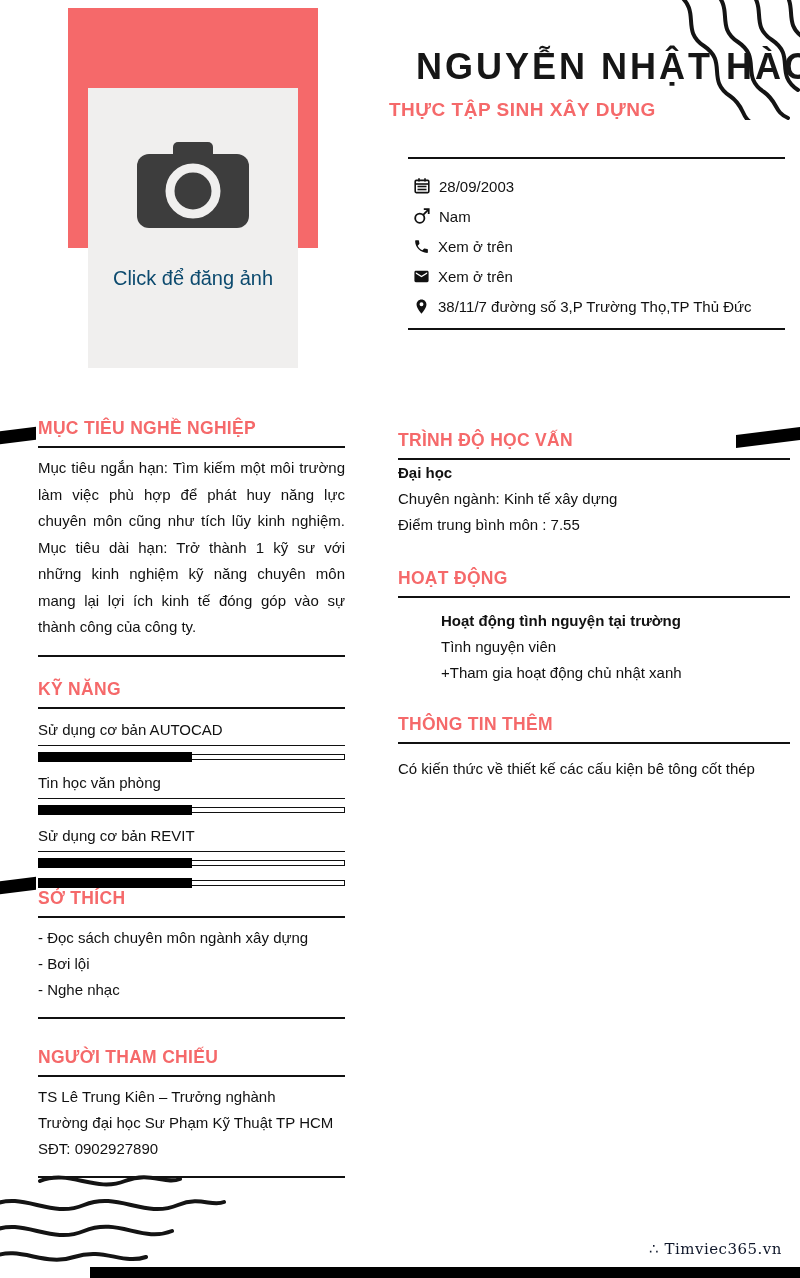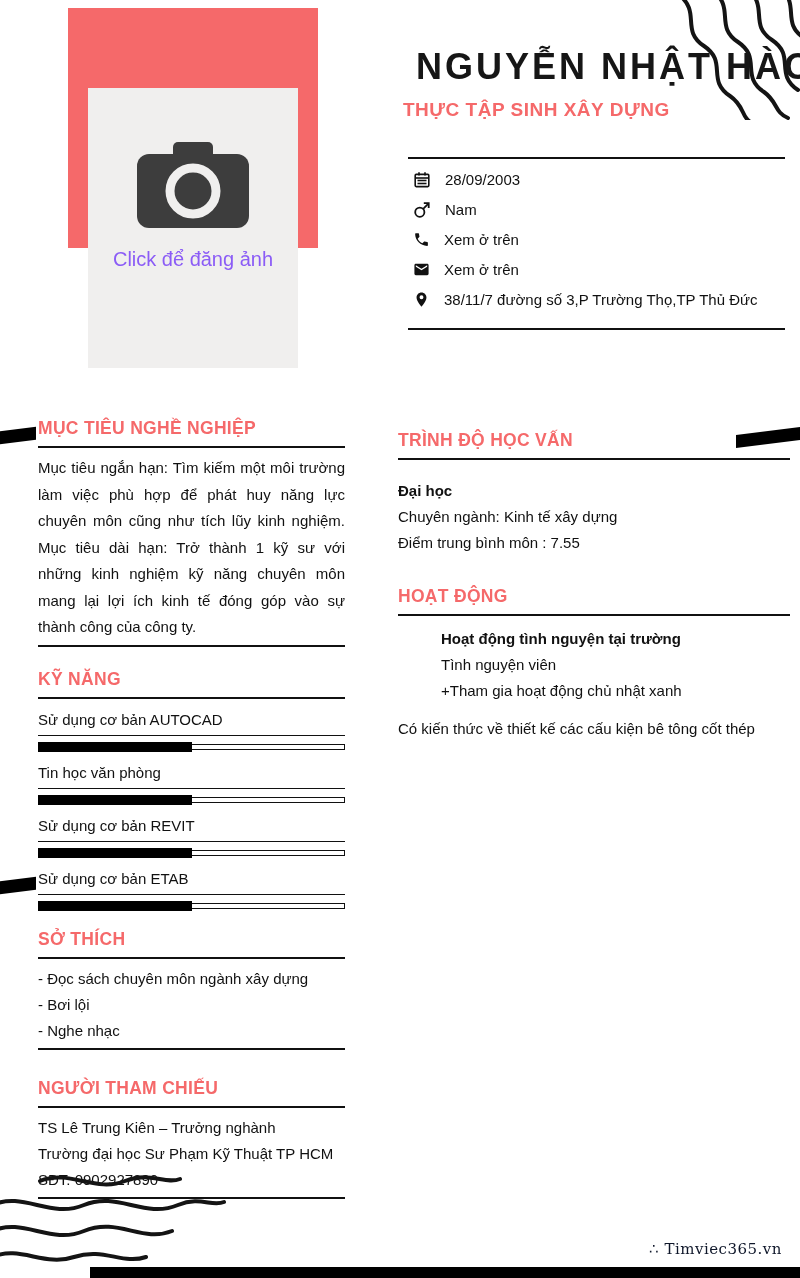--- a/index.html
+++ b/index.html
@@ -5,54 +5,54 @@
   * { margin:0; padding:0; box-sizing:border-box; }
   html,body { background:#fff; }
   body { font-family:"Liberation Sans","DejaVu Sans",sans-serif; color:#111; }
   .page { position:relative; width:800px; height:1278px; background:#fff; overflow:hidden; }
 
   
   .photo-backdrop { position:absolute; left:68px; top:8px; width:250px; height:240px; background:var(--accent,#f5696a); }
   .photo-area { position:absolute; left:88px; top:88px; width:210px; height:280px; background:#f0efee;
                 display:flex; flex-direction:column; align-items:center; cursor:pointer; }
   .camera { margin-top:48px; }
-  .photo-text { margin-top:12px; font-size:20px; color:#8b5cf6; }
+  .photo-text { margin-top:31px; font-size:20px; color:#0c4a6e; }
 
   
   .name { position:absolute; left:416px; top:46px; font-size:36px; font-weight:bold; letter-spacing:3px; color:#161616; white-space:nowrap; }
-  .job-title { position:absolute; left:403px; top:99px; font-size:19px; font-weight:bold; color:var(--accent,#f5696a); letter-spacing:0.5px; }
+  .job-title { position:absolute; left:389px; top:99px; font-size:19px; font-weight:bold; color:var(--accent,#f5696a); letter-spacing:0.5px; }
   .hr-top { position:absolute; left:408px; top:157px; width:377px; height:2px; background:#111; }
   .hr-mid { position:absolute; left:408px; top:328px; width:377px; height:2px; background:#111; }
   .contact { position:absolute; left:413px; top:171px; width:380px; }
-  .contact-row { display:flex; height:30px; font-size:15px; gap:14px; white-space:nowrap; }
+  .contact-row { display:flex; align-items:center; height:30px; font-size:15px; gap:8px; white-space:nowrap; }
   .contact-row svg { flex:0 0 auto; }
 
   
   .col-left  { position:absolute; left:38px;  top:418px; width:307px; }
   .col-right { position:absolute; left:398px; top:430px; width:392px; }
 
   h2.sec { font-size:17.5px; font-weight:bold; color:var(--accent,#f5696a); letter-spacing:0.3px;
            padding-bottom:7px; border-bottom:2px solid #111; line-height:21px; }
   .body-text { font-size:15px; line-height:26.5px; text-align:justify; }
-  .section-end { border-bottom:2px solid #111; padding-bottom:4px; }
+  .section-end { border-bottom:2px solid #111; padding-bottom:14px; }
   .plain { font-size:15px; line-height:26px; }
   .bold-line { font-size:15px; line-height:26px; font-weight:bold; }
 
   
   .skill { margin-top:10px; }
   .skill-label { font-size:15px; line-height:21px; padding-bottom:5px; border-bottom:1.5px solid #111; }
   .skill-bar { position:relative; height:10px; margin-top:6px; }
   .skill-track { position:absolute; left:0; top:2px; width:100%; height:6px; border:1px solid #111; background:#fff; }
   .skill-fill  { position:absolute; left:0; top:0; height:10px; background:#000; }
 
   
   .mt7  { margin-top:7px; }
   .mt10 { margin-top:10px;margin-left:43px; }
   .mt12 { margin-top:12px; }
-  .mt18 { margin-top:18px; }
+  .mt18 { }
   .mt22 { margin-top:22px; }
   .mt28 { margin-top:28px; }
   .mt30 { margin-top:30px; }
 
   
   .edge-bar { position:absolute; background:#000; height:13px; transform:skewY(-7deg); }
   .edge-bar.l1 { left:0; top:429px; width:36px; }
   .edge-bar.l2 { left:0; top:879px; width:36px; }
   .edge-bar.r1 { right:0; top:431px; width:64px; }
 
@@ -163,21 +163,20 @@
       </div>
     </div>
     <div class="skill">
       <div class="skill-label">Sử dụng cơ bản REVIT</div>
       <div class="skill-bar">
         <div class="skill-track"></div>
         <div class="skill-fill" style="width: 50%;"></div>
       </div>
     </div>
     <div class="skill">
-      <div class="skill-label">Sử dụng cơ bản ETAB</div>
       <div class="skill-bar">
         <div class="skill-track"></div>
         <div class="skill-fill" style="width: 50%;"></div>
       </div>
     </div>
 
     <h2 class="sec mt18">SỞ THÍCH</h2>
     <div class="section-end mt7">
       <div class="plain">- Đọc sách chuyên môn ngành xây dựng</div>
       <div class="plain">- Bơi lội</div>
@@ -202,20 +201,21 @@
       <div class="plain">Điểm trung bình môn : 7.55</div>
     </div>
 
     <h2 class="sec mt30">HOẠT ĐỘNG</h2>
     <div class="mt10">
       <div class="bold-line">Hoạt động tình nguyện tại trường</div>
       <div class="plain">Tình nguyện viên</div>
       <div class="plain">+Tham gia hoạt động chủ nhật xanh</div>
     </div>
 
+    <h2 class="sec mt28">THÔNG TIN THÊM</h2>
     <div class="plain mt12">Có kiến thức về thiết kế các cấu kiện bê tông cốt thép</div>
 
   </div>
 
   <svg class="waves-bl" width="240" height="95" viewBox="0 0 240 95">
     <g stroke="#141414" stroke-width="4" fill="none" stroke-linecap="round">
       <path d="M40,6 C70,-6 95,18 125,6 C150,-4 165,10 180,4"></path>
       <path d="M-8,30 C24,16 50,44 84,30 C118,16 144,44 178,30 C200,21 212,32 224,27"></path>
       <path d="M-8,56 C24,42 50,70 84,56 C118,42 142,68 172,56"></path>
       <path d="M-8,82 C20,70 44,92 74,82 C104,72 122,90 146,82"></path>

